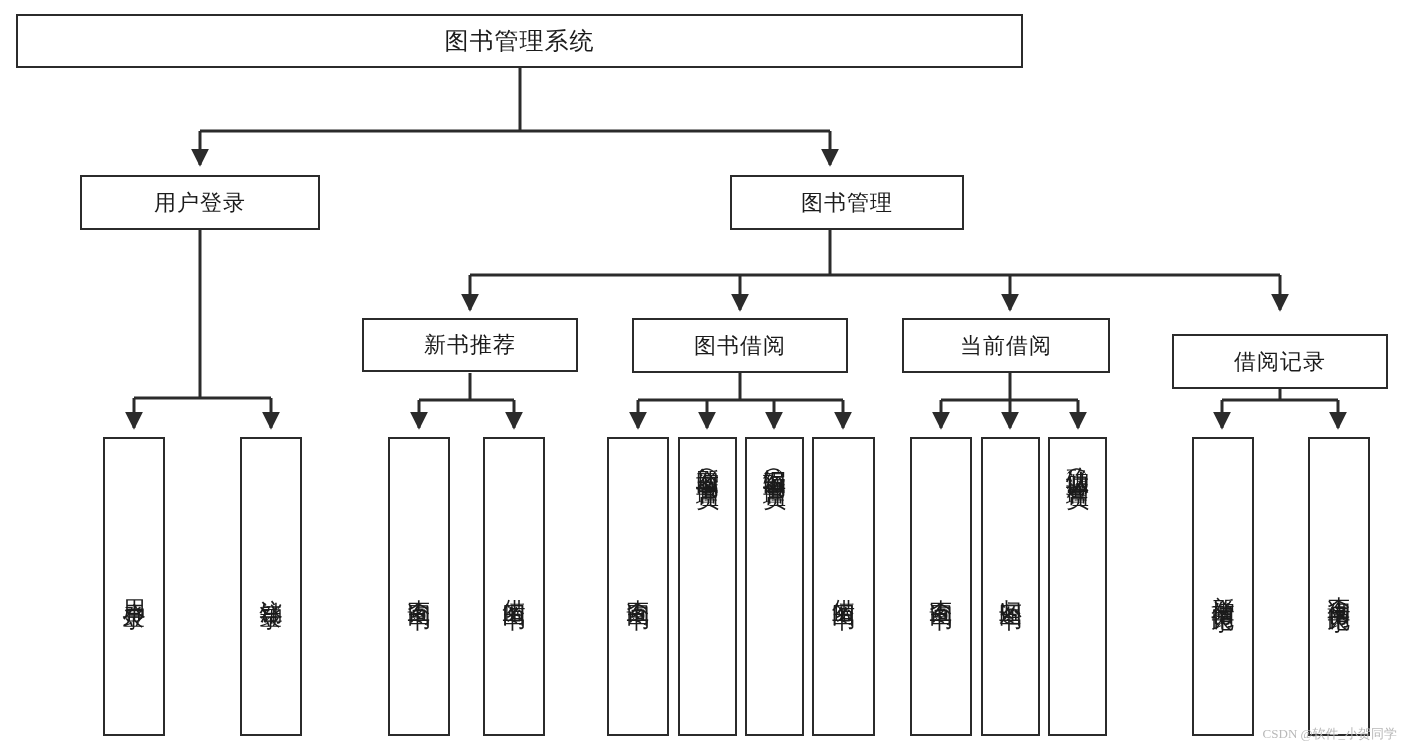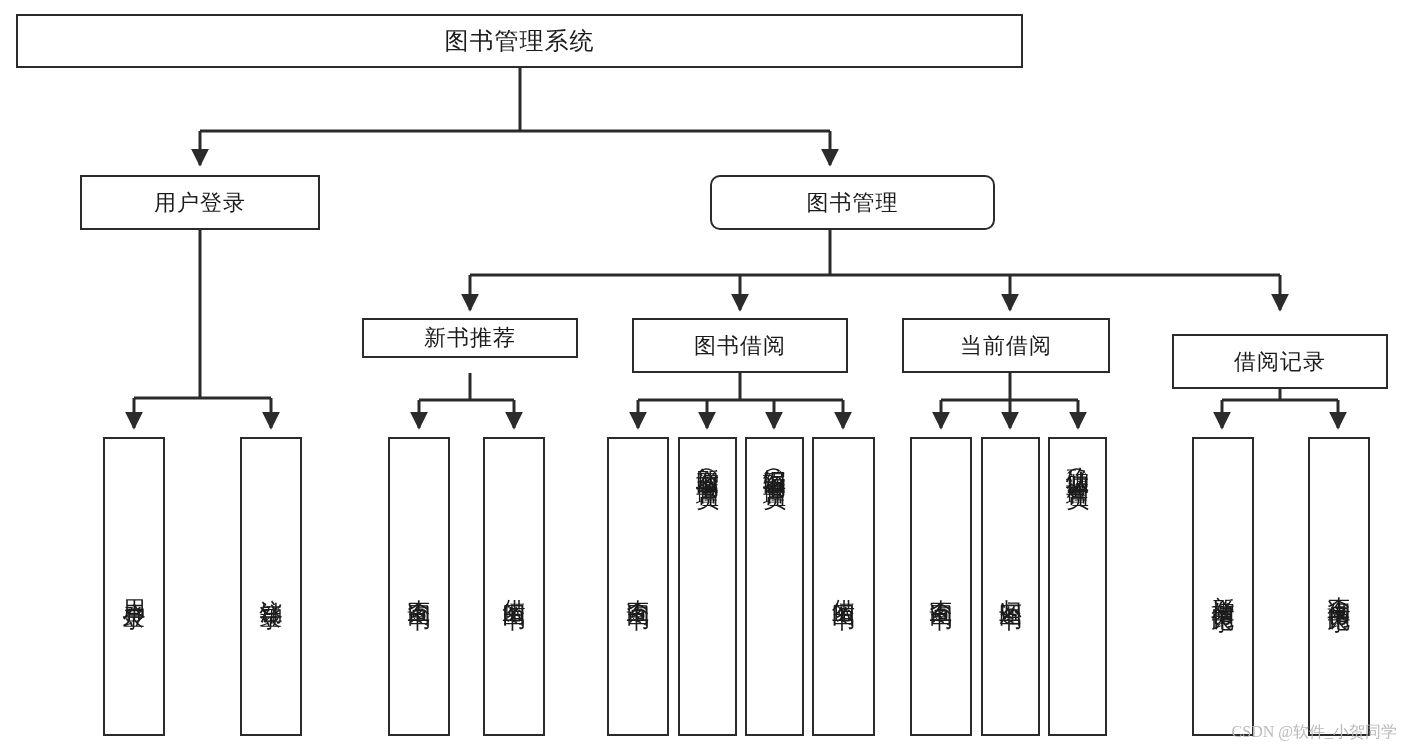--- a/index.html
+++ b/index.html
@@ -47,21 +47,21 @@
     letter-spacing:3px;
     line-height:1;
     white-space:nowrap;
   }
   .node.leaf.centered{align-items:center;padding-top:0;}
 
   .watermark{
     position:absolute;
     right:8px;
     bottom:4px;
-    font-size:16px;
+    font-size:13px;
     color:#b9b9b9;
     font-family:"Liberation Serif","DejaVu Serif",serif;
     z-index:5;
     white-space:nowrap;
   }
 </style>
 </head>
 <body>
 
 <div id="canvas">
@@ -117,25 +117,25 @@
   </svg>
 
   <div class="node root" style="left:16px;top:14px;width:1007px;height:54px;">
     <span class="label">图书管理系统</span>
   </div>
 
   <div class="node lvl2" style="left:80px;top:175px;width:240px;height:55px;">
     <span class="label">用户登录</span>
   </div>
 
-  <div class="node lvl2" style="left:710px;top:175px;width:285px;height:55px;border-radius:10px;">
+  <div class="node lvl2" style="left:730px;top:175px;width:234px;height:55px;">
     <span class="label">图书管理</span>
   </div>
 
-  <div class="node lvl3" style="left:362px;top:318px;width:216px;height:40px;">
+  <div class="node lvl3" style="left:362px;top:318px;width:216px;height:54px;">
     <span class="label">新书推荐</span>
   </div>
 
   <div class="node lvl3" style="left:632px;top:318px;width:216px;height:55px;">
     <span class="label">图书借阅</span>
   </div>
 
   <div class="node lvl3" style="left:902px;top:318px;width:208px;height:55px;">
     <span class="label">当前借阅</span>
   </div>

